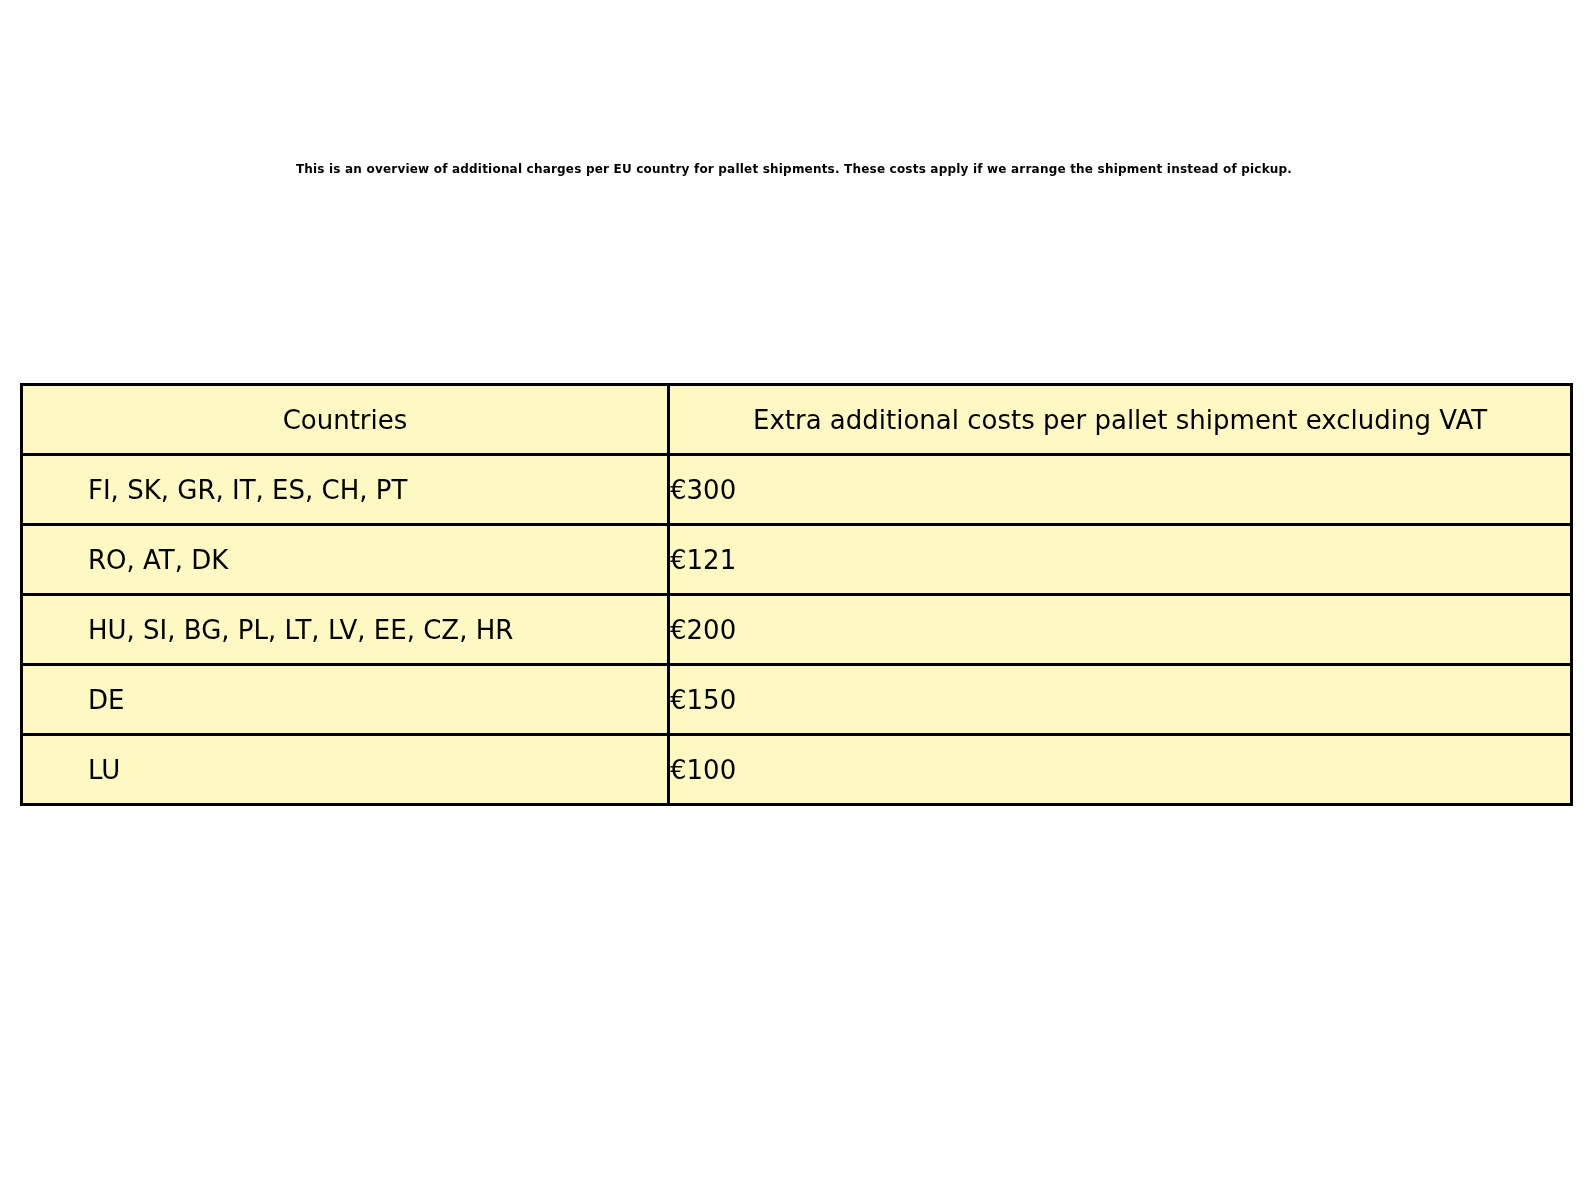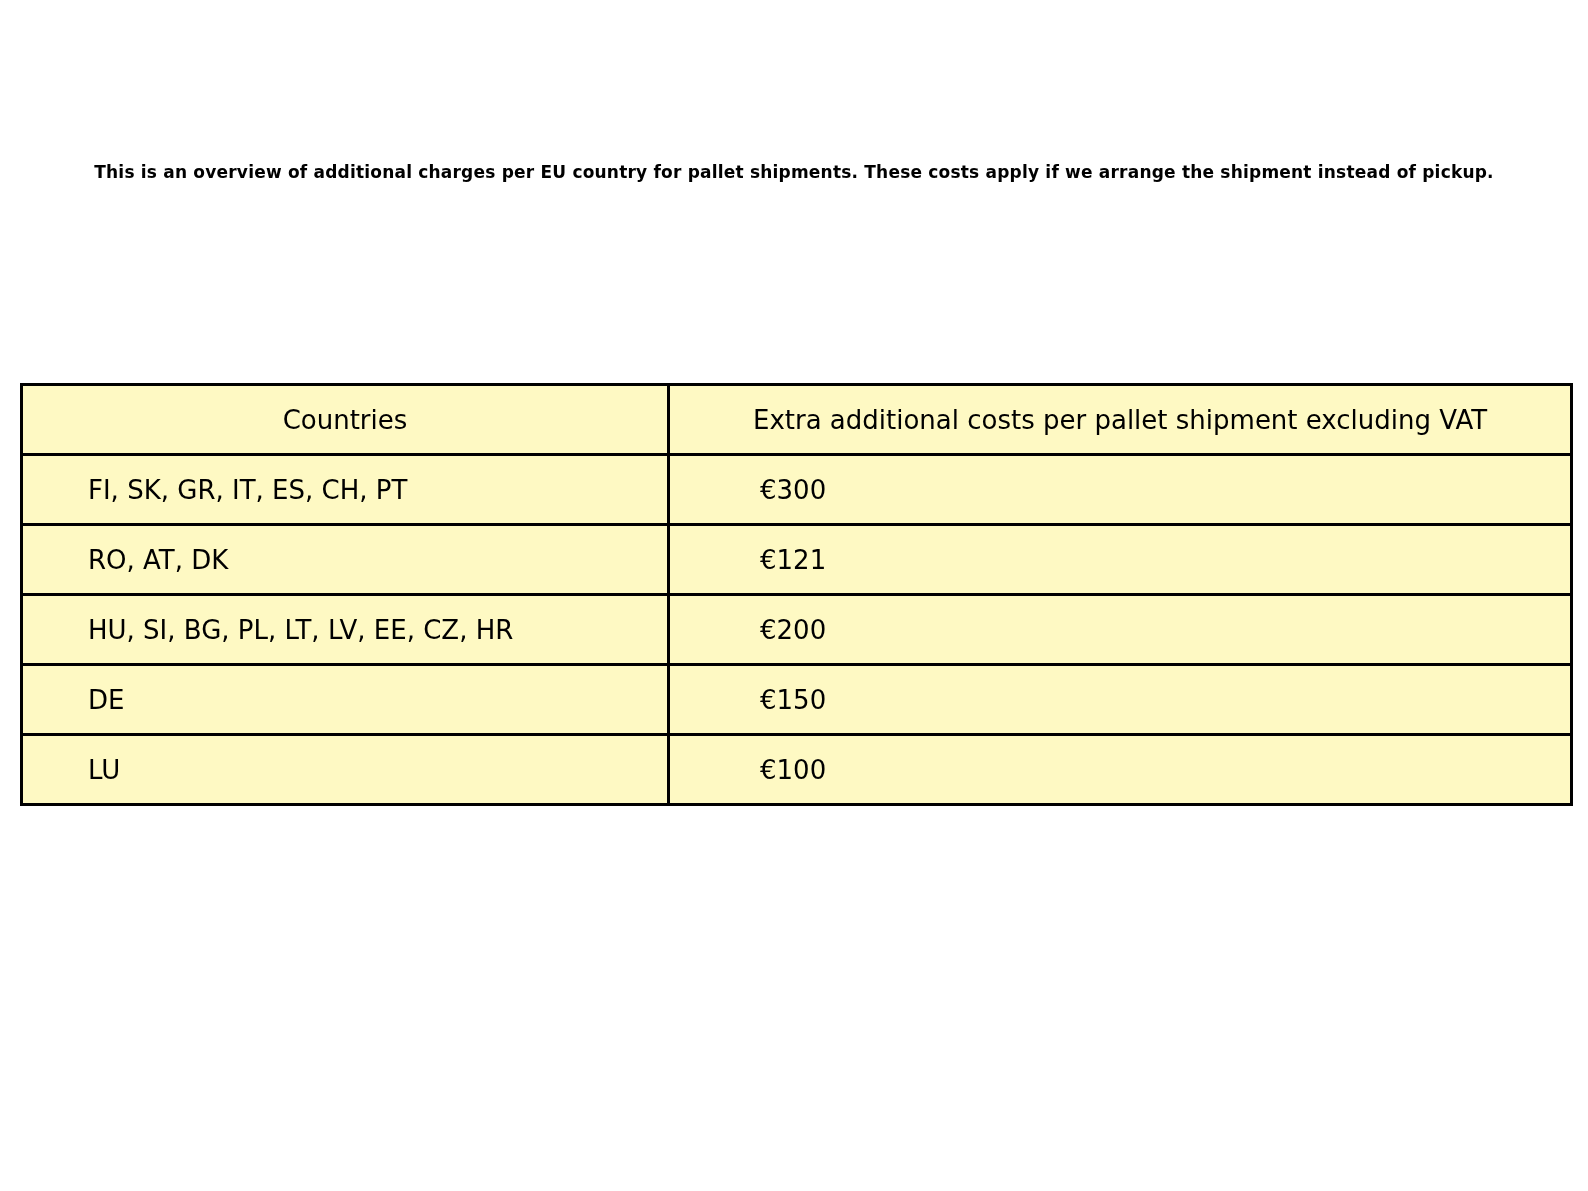--- a/index.html
+++ b/index.html
@@ -14,21 +14,21 @@
     height: 1191px;
     font-family: "DejaVu Sans", sans-serif;
     color: #000000;
   }
   .figure-title {
     position: absolute;
     top: 162px;
     left: 0;
     width: 100%;
     text-align: center;
-    font-size: 17px;
+    font-size: 12px;
     font-weight: bold;
     color: #000000;
     letter-spacing: 0.2px;
   }
   table.charges-table {
     position: absolute;
     left: 20px;
     top: 383px;
     width: 1550px;
     border-collapse: collapse;
@@ -51,21 +51,20 @@
   }
   .charges-table th {
     text-align: center;
   }
   .charges-table td.countries-cell {
     text-align: left;
     padding-left: 65px;
   }
   .charges-table td.cost-cell {
     text-align: left;
-    padding-left: 90px;
   }
 </style>
 </head>
 <body>
 
 <div class="figure-title">This is an overview of additional charges per EU country for pallet shipments. These costs apply if we arrange the shipment instead of pickup.</div>
 
 <table class="charges-table">
   <colgroup>
     <col class="col-1">

